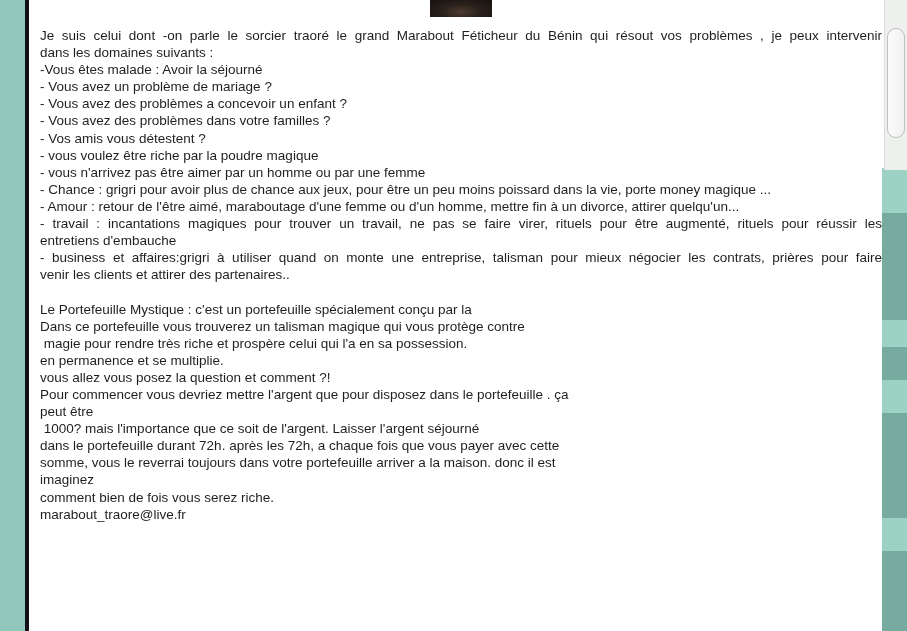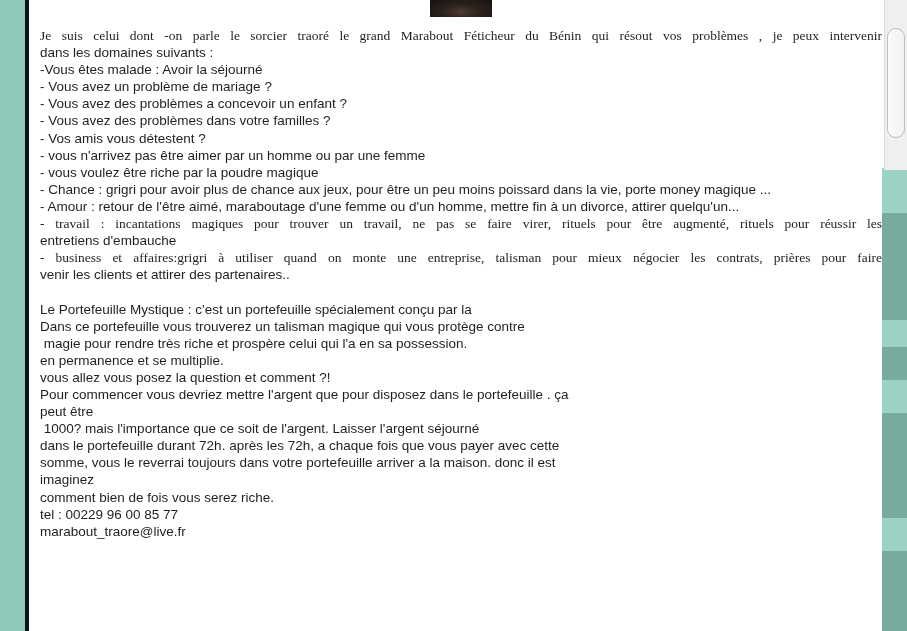--- a/index.html
+++ b/index.html
@@ -37,21 +37,20 @@
     width: 842px;
     font-size: 13.5px;
     line-height: 17.1px;
     color: #1f1f1f;
   }
   .line { white-space: pre; min-height: 17.1px; }
   .line.just {
     white-space: normal;
     text-align: justify;
     text-align-last: justify;
-    font-family: Liberation Serif, serif;
   }
   .right-rail {
     position: absolute; left: 882px; top: 0;
     width: 25px; height: 631px;
     background: #ffffff;
   }
   .band { position: absolute; left: 0; width: 25px; }
   .sb-track {
     position: absolute; left: 884px; top: 0;
     width: 23px; height: 170px;
@@ -76,43 +75,42 @@
   <div class="photo"></div>
   <div class="text-block">
     <div>
         <div class="line just">Je suis celui dont -on parle le sorcier traoré le grand Marabout Féticheur du Bénin qui résout vos problèmes , je peux intervenir</div>
         <div class="line">dans les domaines suivants :</div>
         <div class="line">-Vous êtes malade : Avoir la séjourné</div>
         <div class="line">- Vous avez un problème de mariage ?</div>
         <div class="line">- Vous avez des problèmes a concevoir un enfant ?</div>
         <div class="line">- Vous avez des problèmes dans votre familles ?</div>
         <div class="line">- Vos amis vous détestent ?</div>
+        <div class="line">- vous voulez être riche par la poudre magique</div>
         <div class="line">- vous n'arrivez pas être aimer par un homme ou par une femme</div>
-        <div class="line">- vous voulez être riche par la poudre magique</div>
         <div class="line">- Chance : grigri pour avoir plus de chance aux jeux, pour être un peu moins poissard dans la vie, porte money magique ...</div>
         <div class="line">- Amour : retour de l'être aimé, maraboutage d'une femme ou d'un homme, mettre fin à un divorce, attirer quelqu'un...</div>
         <div class="line just">- travail : incantations magiques pour trouver un travail, ne pas se faire virer, rituels pour être augmenté, rituels pour réussir les</div>
         <div class="line">entretiens d'embauche</div>
         <div class="line just">- business et affaires:grigri à utiliser quand on monte une entreprise, talisman pour mieux négocier les contrats, prières pour faire</div>
         <div class="line">venir les clients et attirer des partenaires..</div>
         <div class="line"></div>
         <div class="line">Le Portefeuille Mystique : c'est un portefeuille spécialement conçu par la</div>
         <div class="line">Dans ce portefeuille vous trouverez un talisman magique qui vous protège contre</div>
         <div class="line"> magie pour rendre très riche et prospère celui qui l'a en sa possession.</div>
         <div class="line">en permanence et se multiplie.</div>
         <div class="line">vous allez vous posez la question et comment ?!</div>
         <div class="line">Pour commencer vous devriez mettre l'argent que pour disposez dans le portefeuille . ça</div>
         <div class="line">peut être</div>
         <div class="line"> 1000? mais l'importance que ce soit de l'argent. Laisser l'argent séjourné</div>
         <div class="line">dans le portefeuille durant 72h. après les 72h, a chaque fois que vous payer avec cette</div>
         <div class="line">somme, vous le reverrai toujours dans votre portefeuille arriver a la maison. donc il est</div>
         <div class="line">imaginez</div>
         <div class="line">comment bien de fois vous serez riche.</div>
       </div>
-    <div class="line">tel : 00229 96 00 85 77</div>
     <div class="line">marabout_traore@live.fr</div>
   </div>
 </div>
 
 <div class="right-rail">
     <div class="band" style="top: 168px; height: 45px; background: rgb(156, 210, 196);"></div>
     <div class="band" style="top: 213px; height: 107px; background: rgb(119, 171, 160);"></div>
     <div class="band" style="top: 320px; height: 27px; background: rgb(156, 210, 196);"></div>
     <div class="band" style="top: 347px; height: 33px; background: rgb(119, 171, 160);"></div>
     <div class="band" style="top: 380px; height: 33px; background: rgb(156, 210, 196);"></div>

